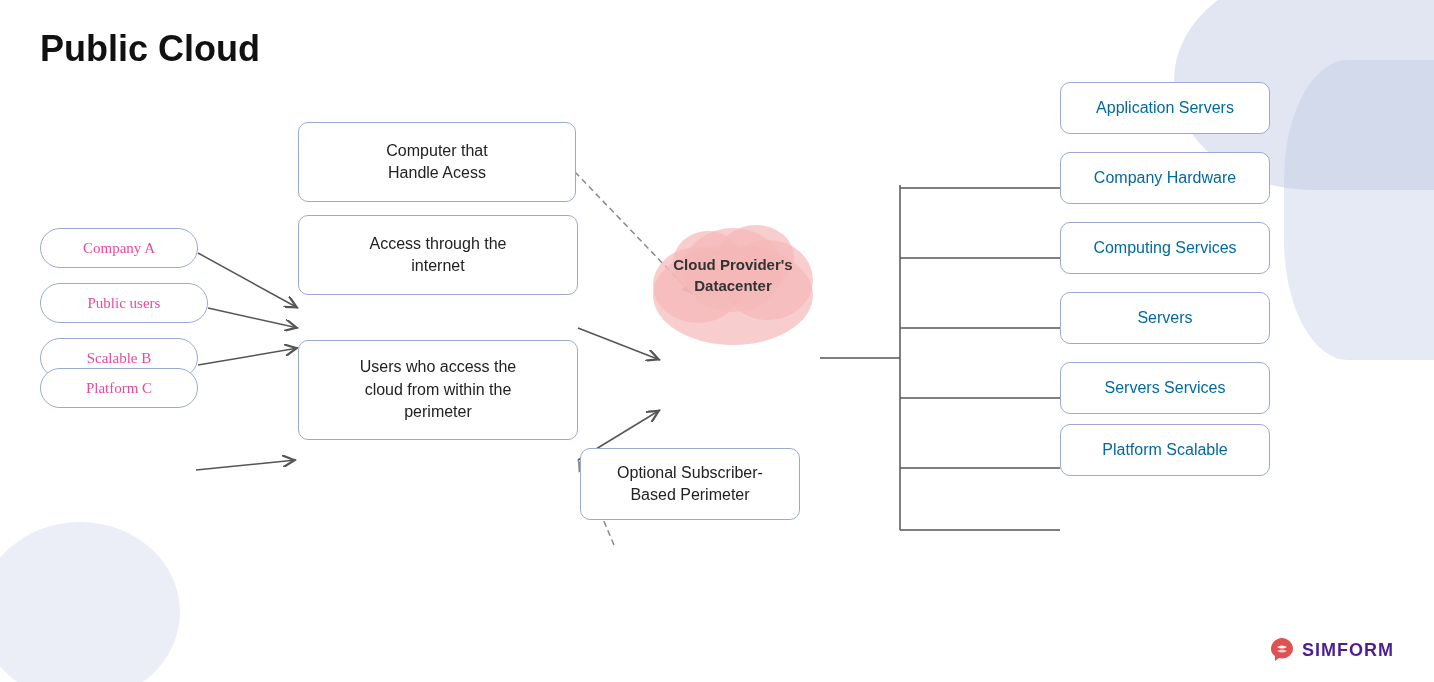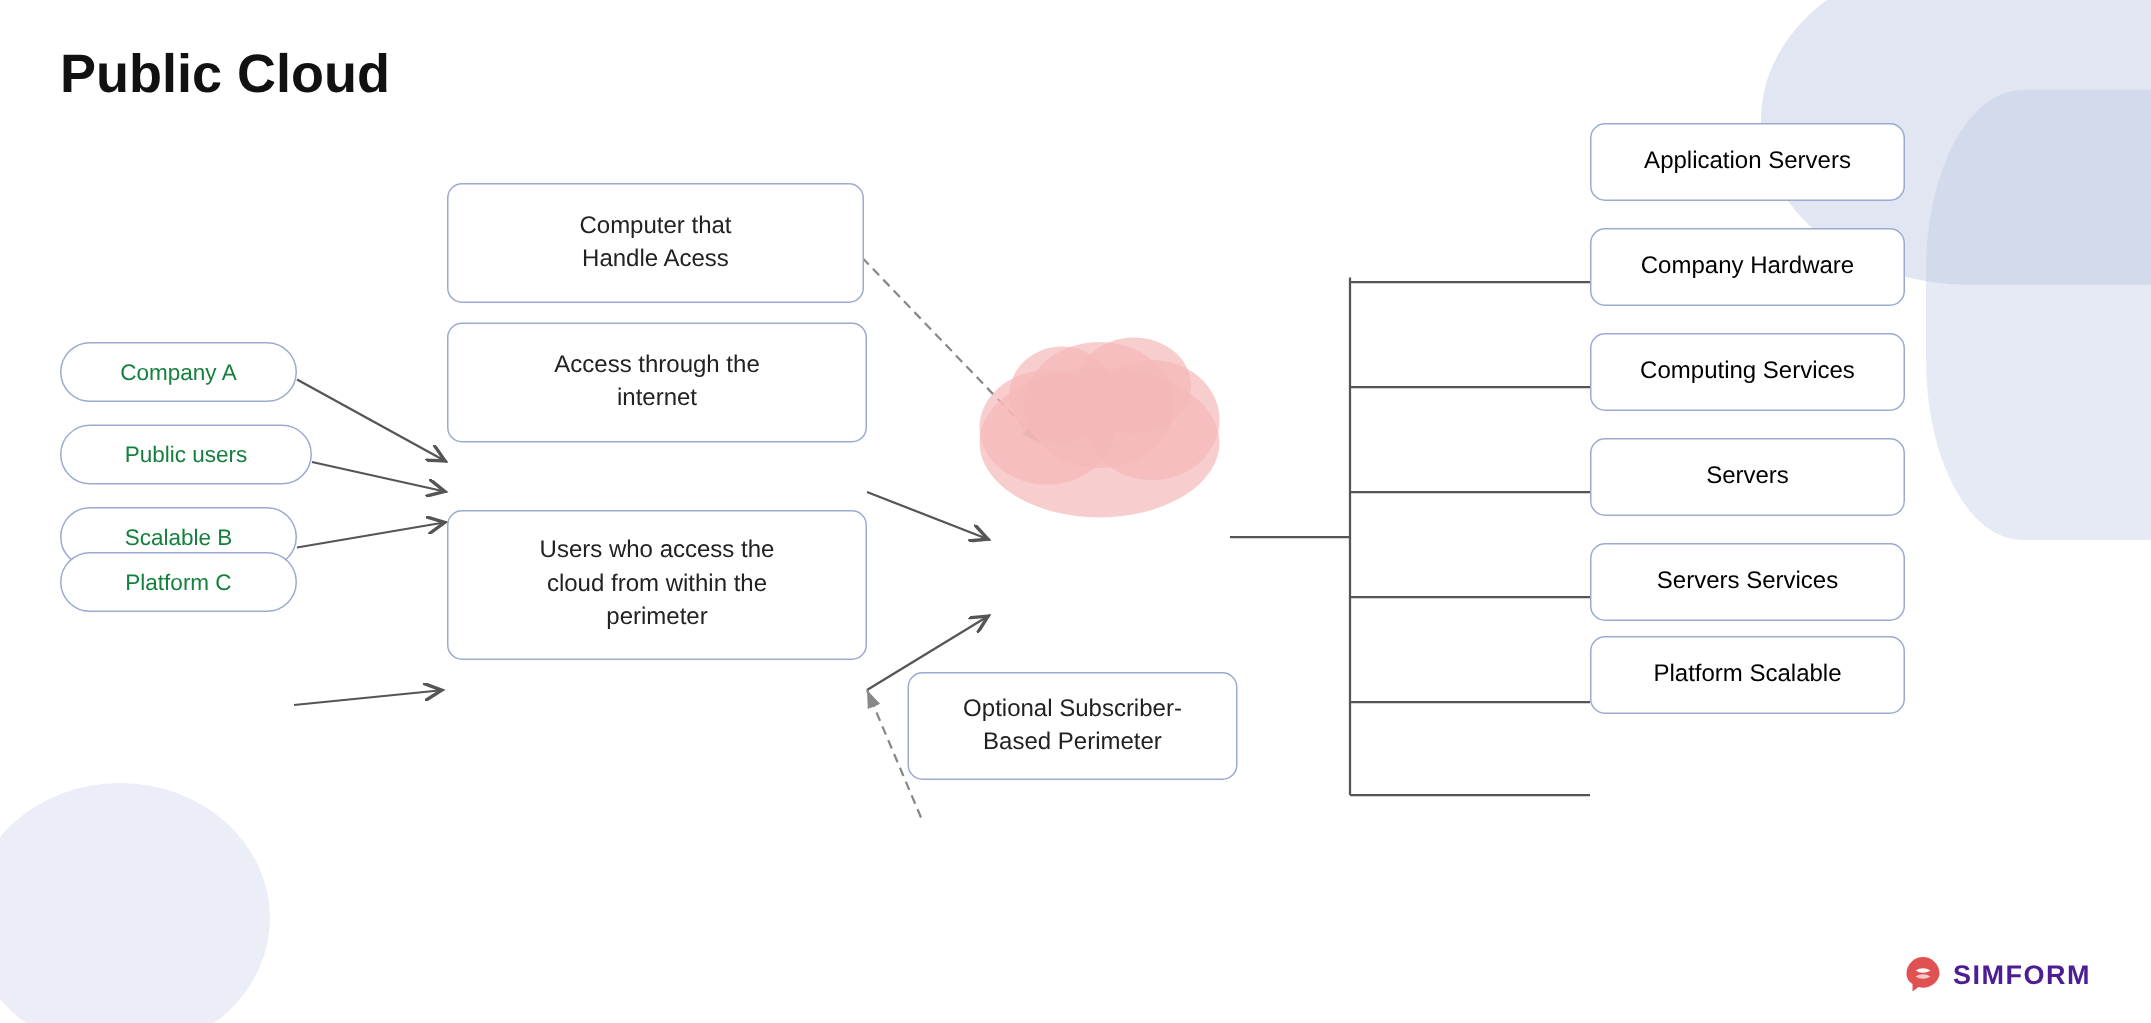--- a/index.html
+++ b/index.html
@@ -77,22 +77,23 @@
     .pill {
       position: absolute;
       border: 1.5px solid #9baad0;
       border-radius: 50px;
       background: #fff;
       text-align: center;
       display: flex;
       align-items: center;
       justify-content: center;
       font-size: 15px;
-      color: #15803d;
+      color: #ec4899;
       padding: 8px 18px;
+      font-family: Liberation Serif, serif;
     }
 
     
     .arrows-svg {
       position: absolute;
       top: 0;
       left: 0;
       width: 100%;
       height: 100%;
       pointer-events: none;
@@ -124,21 +125,21 @@
     .service-box {
       position: absolute;
       border: 1.5px solid #9baad0;
       border-radius: 10px;
       background: #fff;
       text-align: center;
       display: flex;
       align-items: center;
       justify-content: center;
       font-size: 16px;
-      color: #000000;
+      color: #0369a1;
       width: 210px;
       height: 52px;
     }
   </style>
 </head>
 <body>
 
 <div class="bg-shape-top-right"></div>
 <div class="bg-shape-right-mid"></div>
 <div class="bg-shape-bottom-left"></div>
@@ -213,34 +214,37 @@
 </div>
 
 <div class="box" style="position:absolute; top:340px; left:298px; width:280px; height:100px; z-index:5;">
   <span>Users who access the<br>cloud from within the<br>perimeter</span>
 </div>
 
 <div class="pill" style="position:absolute; top:368px; left:40px; width:158px; height:40px; z-index:5;">
   <span>Platform C</span>
 </div>
 
-<div class="box" style="position:absolute; top:448px; left:605px; width:220px; height:72px; z-index:5;">
+<div class="box" style="position:absolute; top:448px; left:580px; width:220px; height:72px; z-index:5;">
   <span>Optional Subscriber-<br>Based Perimeter</span>
 </div>
 
 <div style="position:absolute; top:195px; left:638px; width:190px; height:160px; z-index:5;">
   <svg viewBox="0 0 190 160" width="190" height="160">
 
     <ellipse cx="95" cy="100" rx="80" ry="50" fill="#f5b8b8" opacity="0.7"></ellipse>
     <ellipse cx="60" cy="90" rx="45" ry="38" fill="#f5b8b8" opacity="0.7"></ellipse>
     <ellipse cx="130" cy="85" rx="45" ry="40" fill="#f5b8b8" opacity="0.7"></ellipse>
     <ellipse cx="95" cy="75" rx="50" ry="42" fill="#f5b8b8" opacity="0.7"></ellipse>
     <ellipse cx="70" cy="68" rx="35" ry="32" fill="#f5b8b8" opacity="0.7"></ellipse>
     <ellipse cx="118" cy="62" rx="38" ry="32" fill="#f5b8b8" opacity="0.7"></ellipse>
   </svg>
+  <div style="position:absolute;top:50%;left:50%;transform:translate(-50%,-50%);text-align:center;font-size:15px;font-weight:700;color:#333;line-height:1.4;white-space:nowrap;">
+    Cloud Provider's<br>Datacenter
+  </div>
 </div>
 
 <div class="service-box" style="position:absolute; top:82px; left:1060px; z-index:5;">
   <span>Application Servers</span>
 </div>
 
 <div class="service-box" style="position:absolute; top:152px; left:1060px; z-index:5;">
   <span>Company Hardware</span>
 </div>
 

